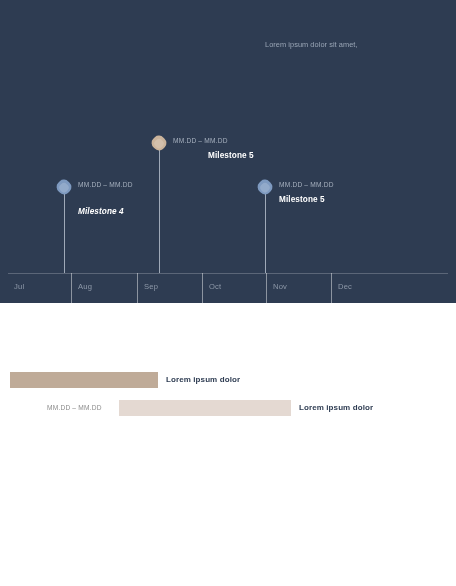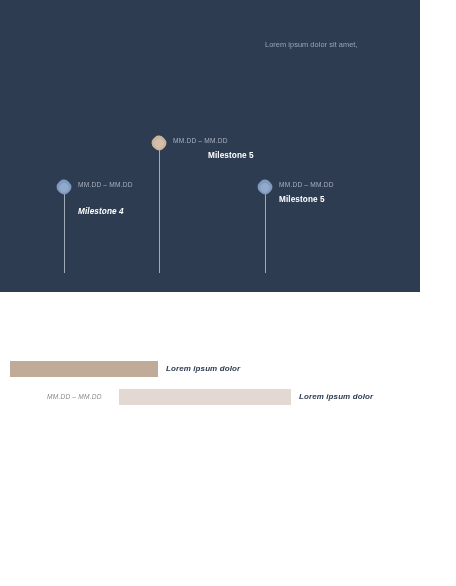--- a/index.html
+++ b/index.html
@@ -14,21 +14,21 @@
     overflow: hidden;
     font-family: "Liberation Sans", sans-serif;
     -webkit-font-smoothing: antialiased;
   }
 
   
   #timeline-panel {
     position: absolute;
     left: 0;
     top: 0;
-    width: 420px;
+    width: 456px;
     height: 303px;
     background: #2e3c52;
     overflow: hidden;
   }
 
   #intro-note {
     position: absolute;
     left: 265px;
     top: 39px;
     width: 160px;
@@ -113,25 +113,24 @@
     color: #8e99a9;
     font-size: 7.6px;
     letter-spacing: 0.2px;
     white-space: nowrap;
   }
 
   
   #bars-section {
     position: absolute;
     left: 0;
-    top: 292px;
+    top: 303px;
     width: 456px;
     height: 283px;
     background: #ffffff;
-    font-style: italic;
   }
 
   .bar-row {
     position: absolute;
     height: 16px;
   }
   .bar-fill {
     position: absolute;
     top: 0;
     height: 16px;
@@ -177,20 +176,34 @@
         <div class="ms-title" style="top: 151px; padding-left: 35px;">Milestone 5</div>
       </div>
       <div class="milestone" style="left: 265px;">
         <div class="ms-stem" style="top: 194px; height: 79px;"></div>
         <div class="ms-marker" style="top: 180px; background: rgb(126, 154, 192);"></div>
         <div class="ms-dates" style="top: 181px;">MM.DD – MM.DD</div>
         <div class="ms-title" style="top: 195px;">Milestone 5</div>
       </div>
     </div>
 
+  <div id="axis-band">
+    <div id="axis-top-rule"></div>
+  <div class="month-label" style="left: 14px;">Jul</div>
+      <div class="month-sep" style="left: 71px;"></div>
+      <div class="month-label" style="left: 78px;">Aug</div>
+      <div class="month-sep" style="left: 137px;"></div>
+      <div class="month-label" style="left: 144px;">Sep</div>
+      <div class="month-sep" style="left: 202px;"></div>
+      <div class="month-label" style="left: 209px;">Oct</div>
+      <div class="month-sep" style="left: 266px;"></div>
+      <div class="month-label" style="left: 273px;">Nov</div>
+      <div class="month-sep" style="left: 331px;"></div>
+      <div class="month-label" style="left: 338px;">Dec</div>
+    </div>
 </div>
 
 <div id="bars-section">
 
   <div id="bars-layer">
       <div class="bar-row" style="top: 69px; left: 0px; width: 456px;">
         <div class="bar-fill" style="left: 10px; width: 148px; background: rgb(191, 171, 152);"></div>
         <div class="bar-caption" style="left: 166px;">Lorem ipsum dolor</div>
       </div>
       <div class="bar-row" style="top: 97px; left: 0px; width: 456px;">

